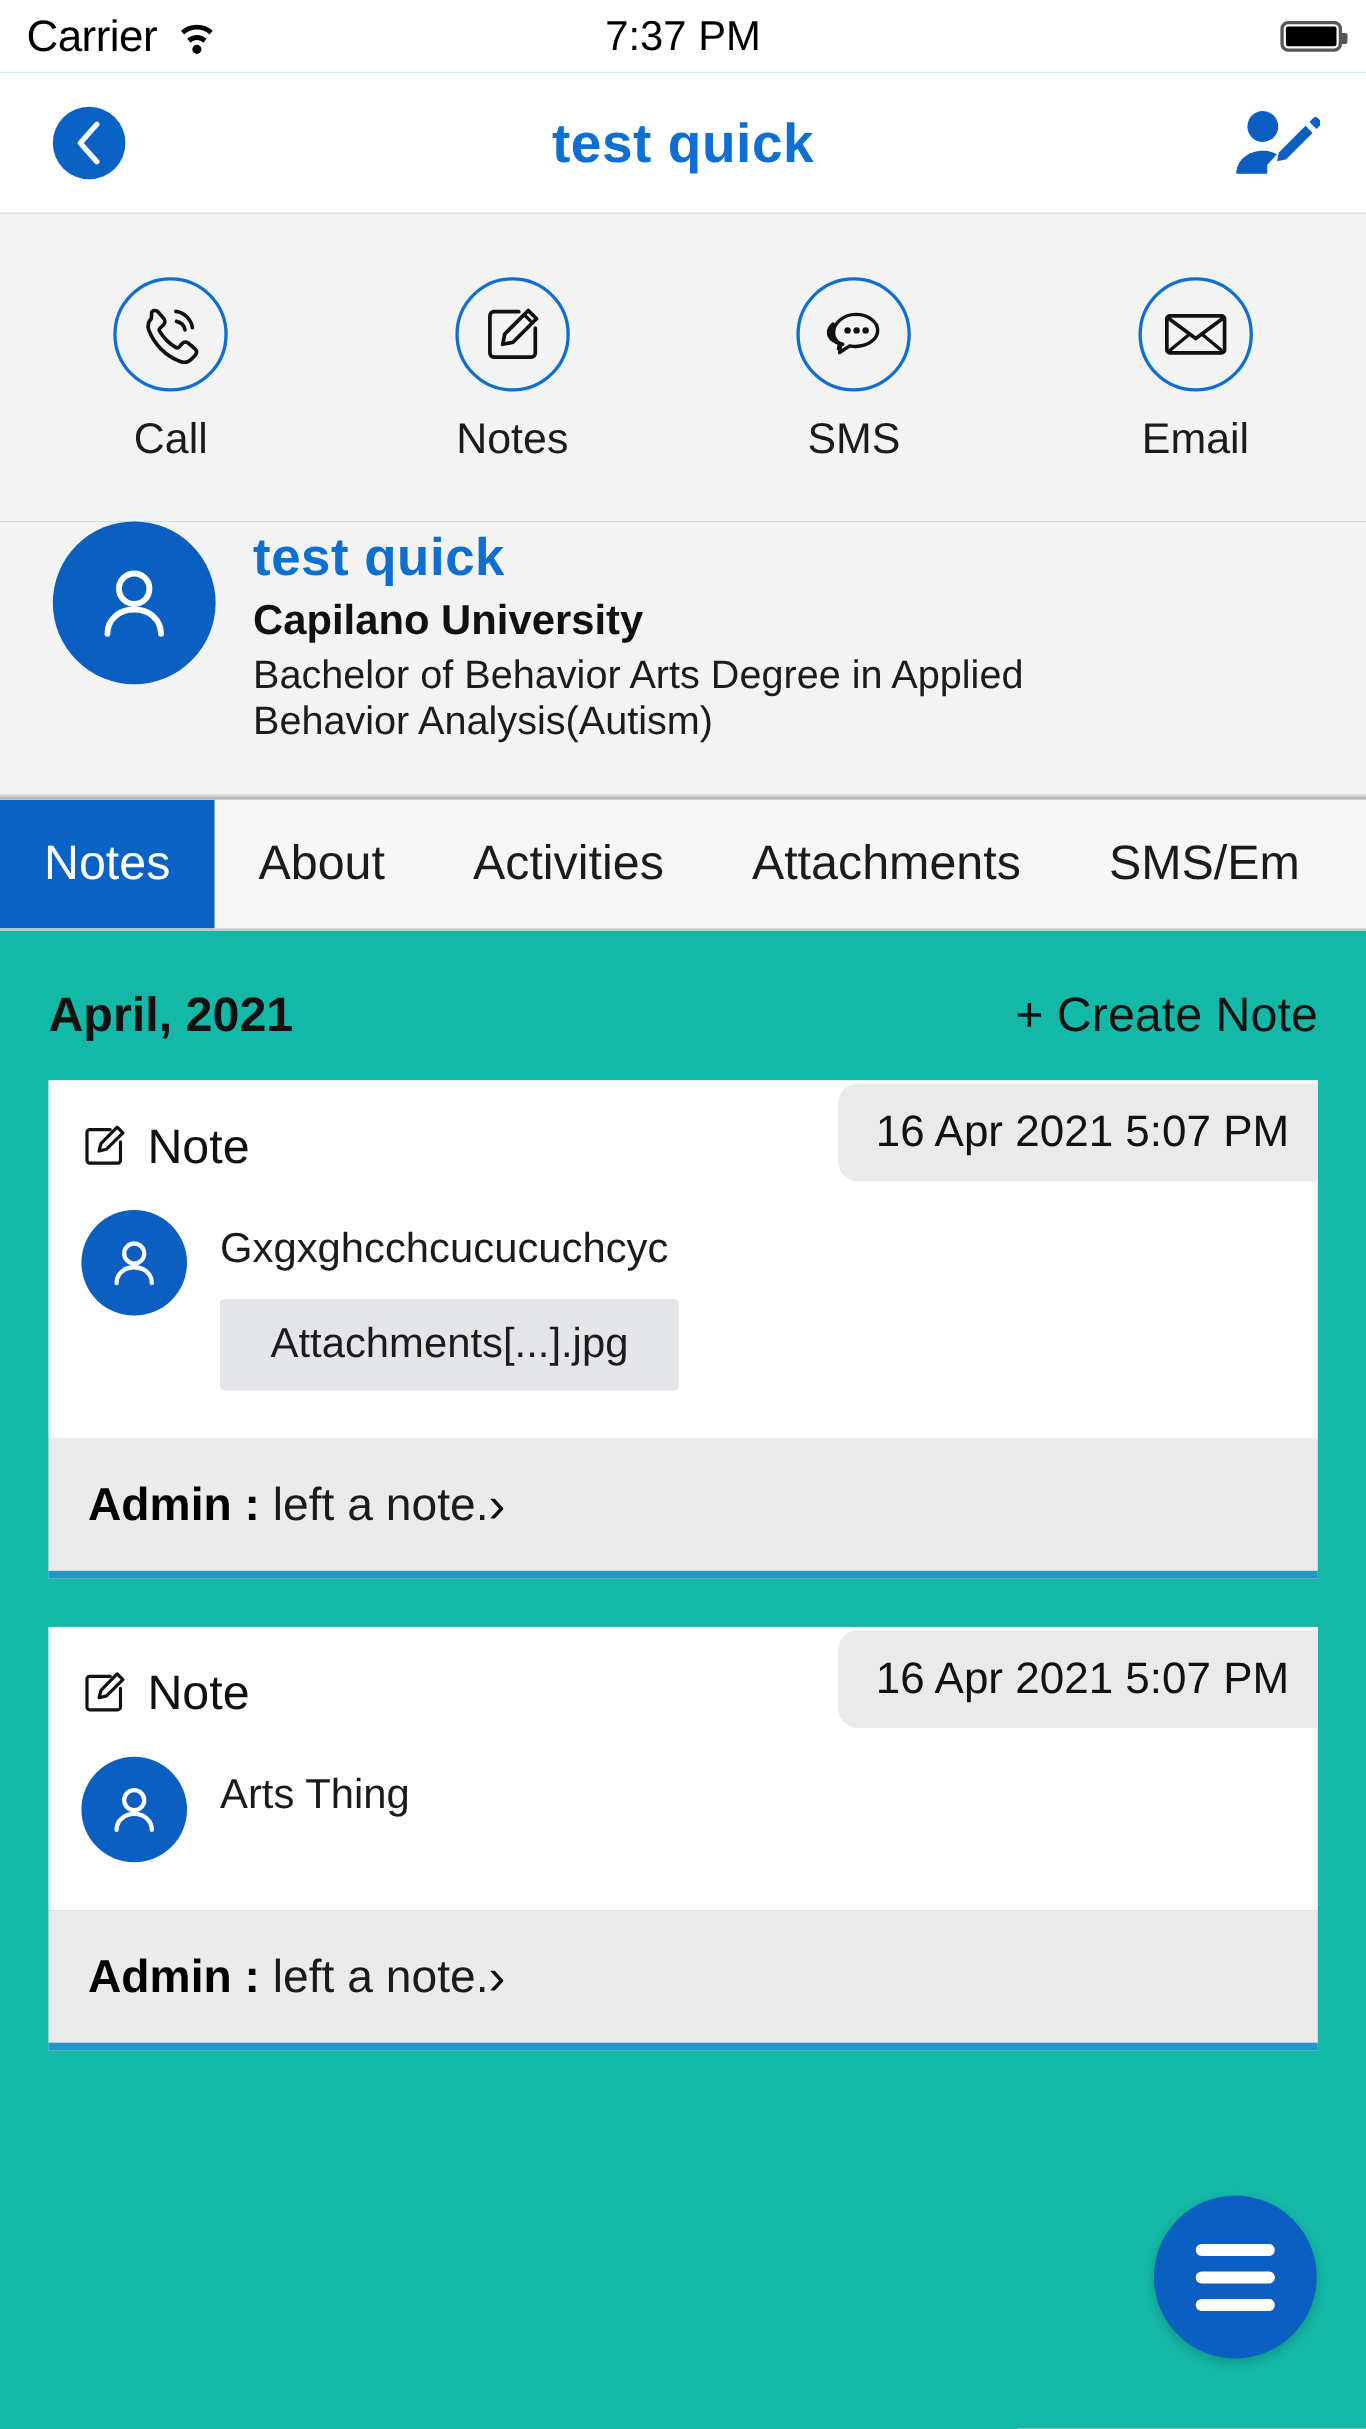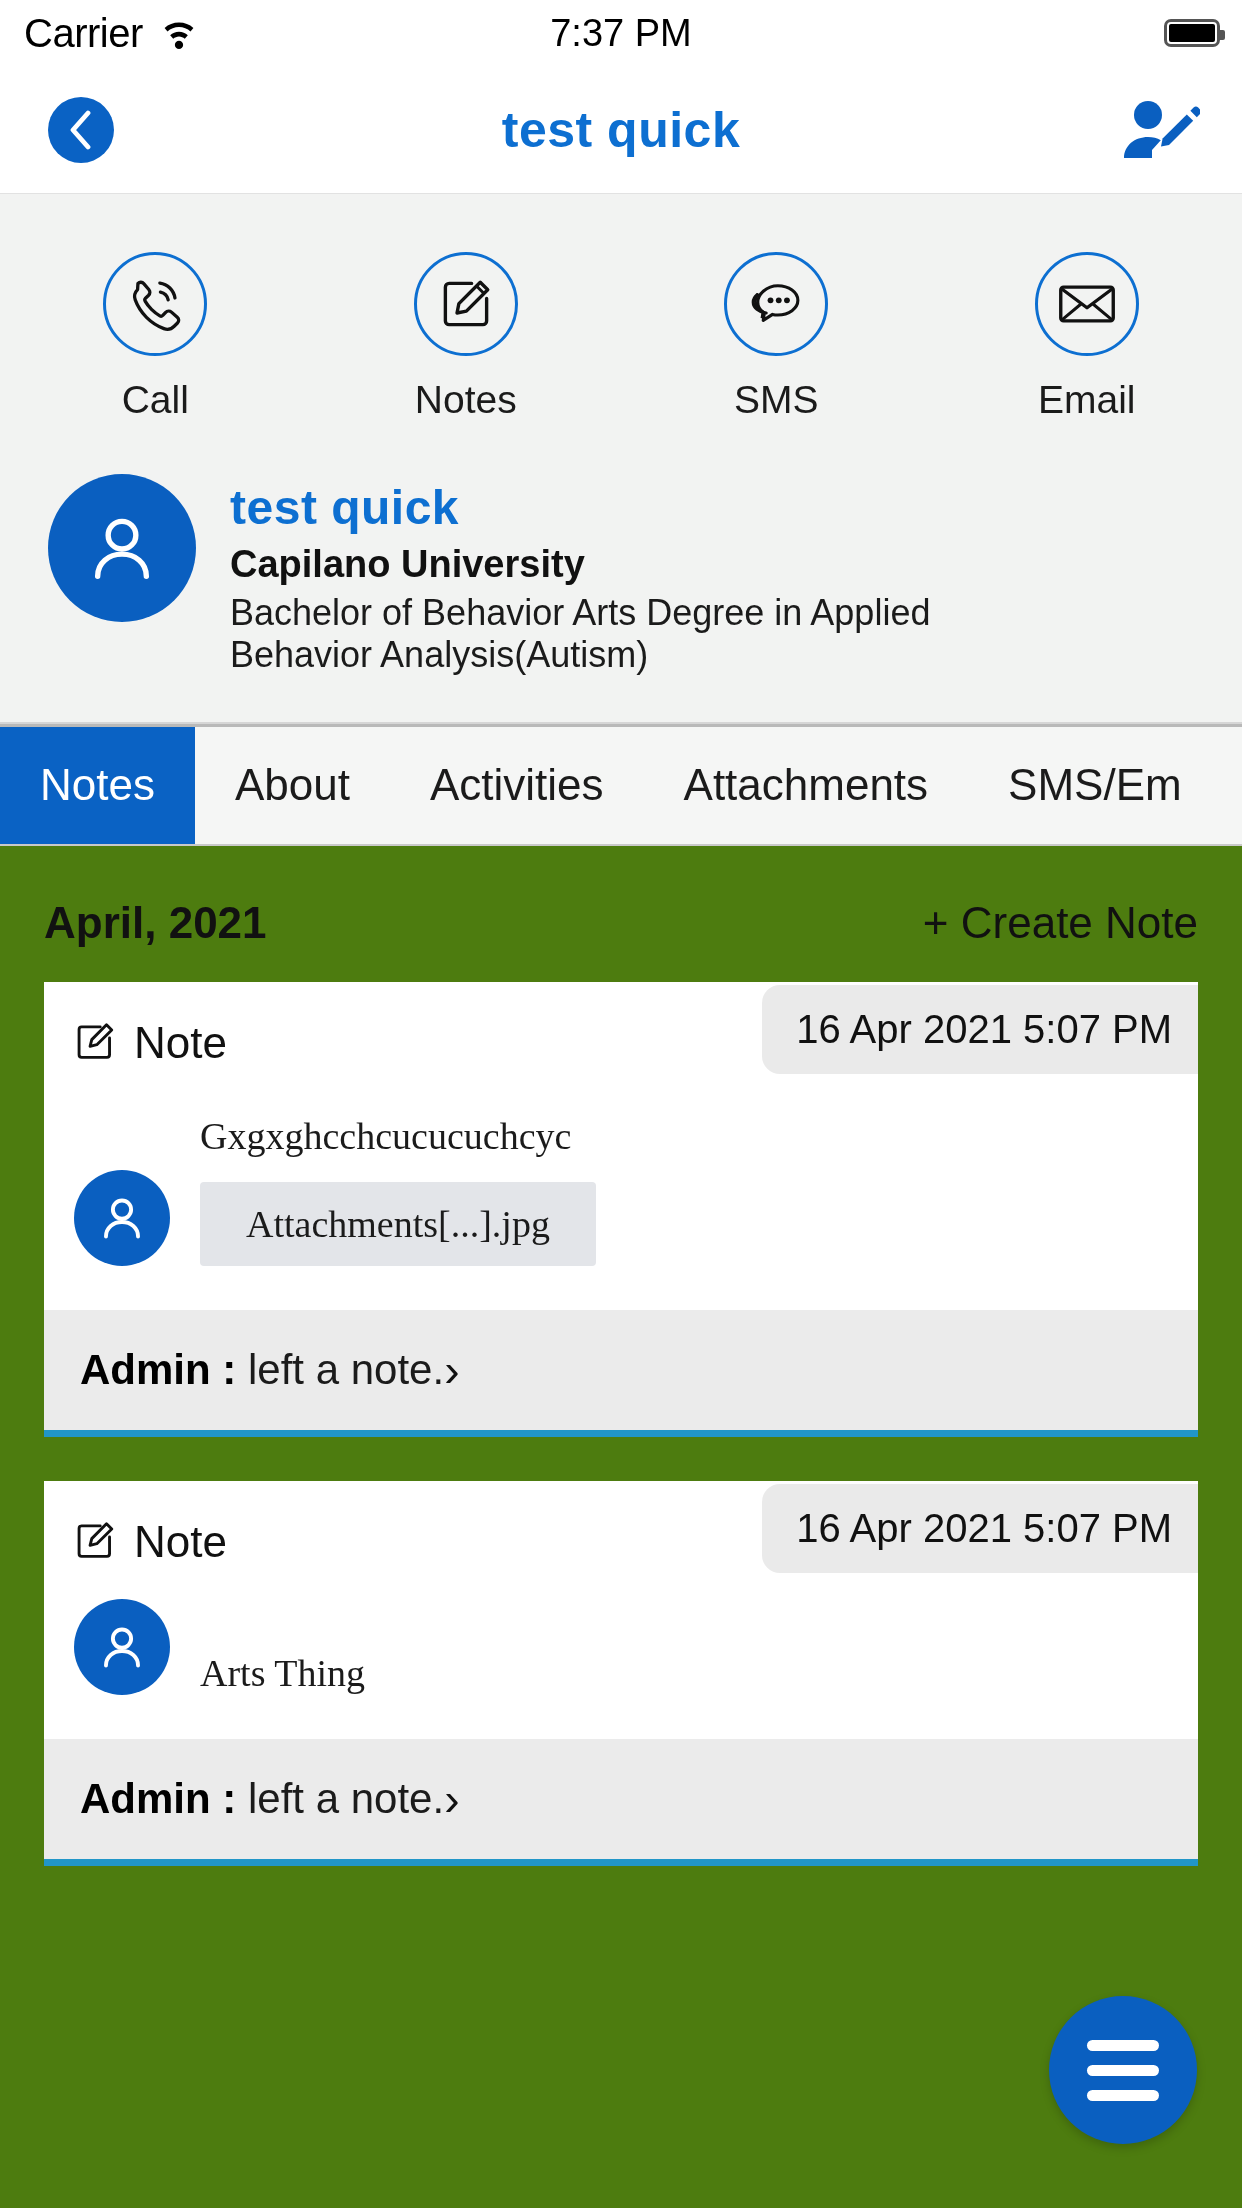--- a/index.html
+++ b/index.html
@@ -3,21 +3,21 @@
 <meta charset="utf-8">
 <style>
   * { margin:0; padding:0; box-sizing:border-box; }
   html, body {
     width:1242px; height:2208px;
     background:#f2f3f2;
     font-family:"Liberation Sans", sans-serif;
     -webkit-font-smoothing:antialiased;
     overflow:hidden;
   }
-  .phone { position:relative; width:1242px; height:2208px; background:#4d7c0f; }
+  .phone { position:relative; width:1242px; height:2208px; background:#14b8a6; }
 
   
   .statusbar{
     height:66px; background:#ffffff; position:relative;
     display:flex; align-items:center;
   }
   .sb-left{ position:absolute; left:24px; display:flex; align-items:center; gap:14px; }
   .sb-carrier{ font-size:40px; color:#000; letter-spacing:-0.5px; }
   .sb-time{ position:absolute; left:0; right:0; text-align:center; font-size:38px; color:#000; font-weight:400; }
   .sb-right{ position:absolute; right:22px; display:flex; align-items:center; }
@@ -96,21 +96,21 @@
     height:96px;
   }
   .note-type{
     display:flex; align-items:center; gap:16px;
     padding:26px 0 0 30px; font-size:44px; color:#111;
   }
   .note-date{
     background:#eaeaea; color:#111; font-size:40px;
     padding:22px 26px 22px 34px; border-radius:18px 0 0 18px; white-space:nowrap;
   }
-  .note-content{ display:flex; align-items:flex-end; padding:22px 30px 44px 30px;font-family:Liberation Serif, serif; }
+  .note-content{ display:flex; align-items:flex-start; padding:22px 30px 44px 30px; }
   .avatar-sm{
     width:96px; height:96px; border-radius:50%; background:#0a5fc0; flex:0 0 auto;
     display:flex; align-items:center; justify-content:center; margin-right:30px;
   }
   .note-texts{ padding-top:14px; }
   .note-text{ font-size:38px; color:#1b1b1b; }
   .chip{
     display:inline-block; margin-top:24px; background:#e3e5e9; color:#1b1b1b;
     font-size:38px; padding:20px 46px; border-radius:4px; cursor:pointer;
   }

